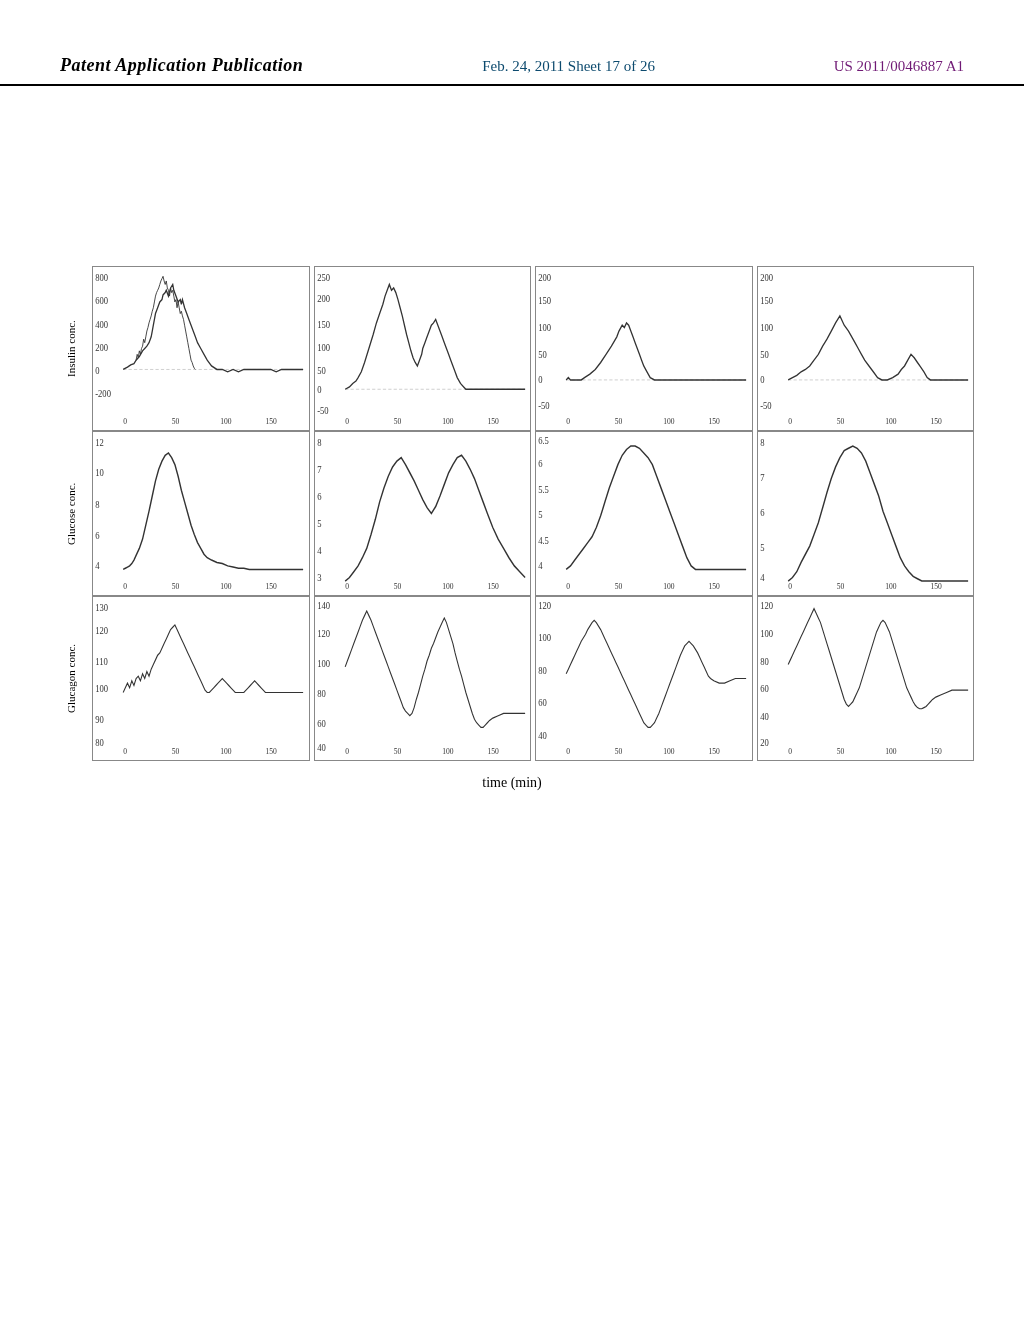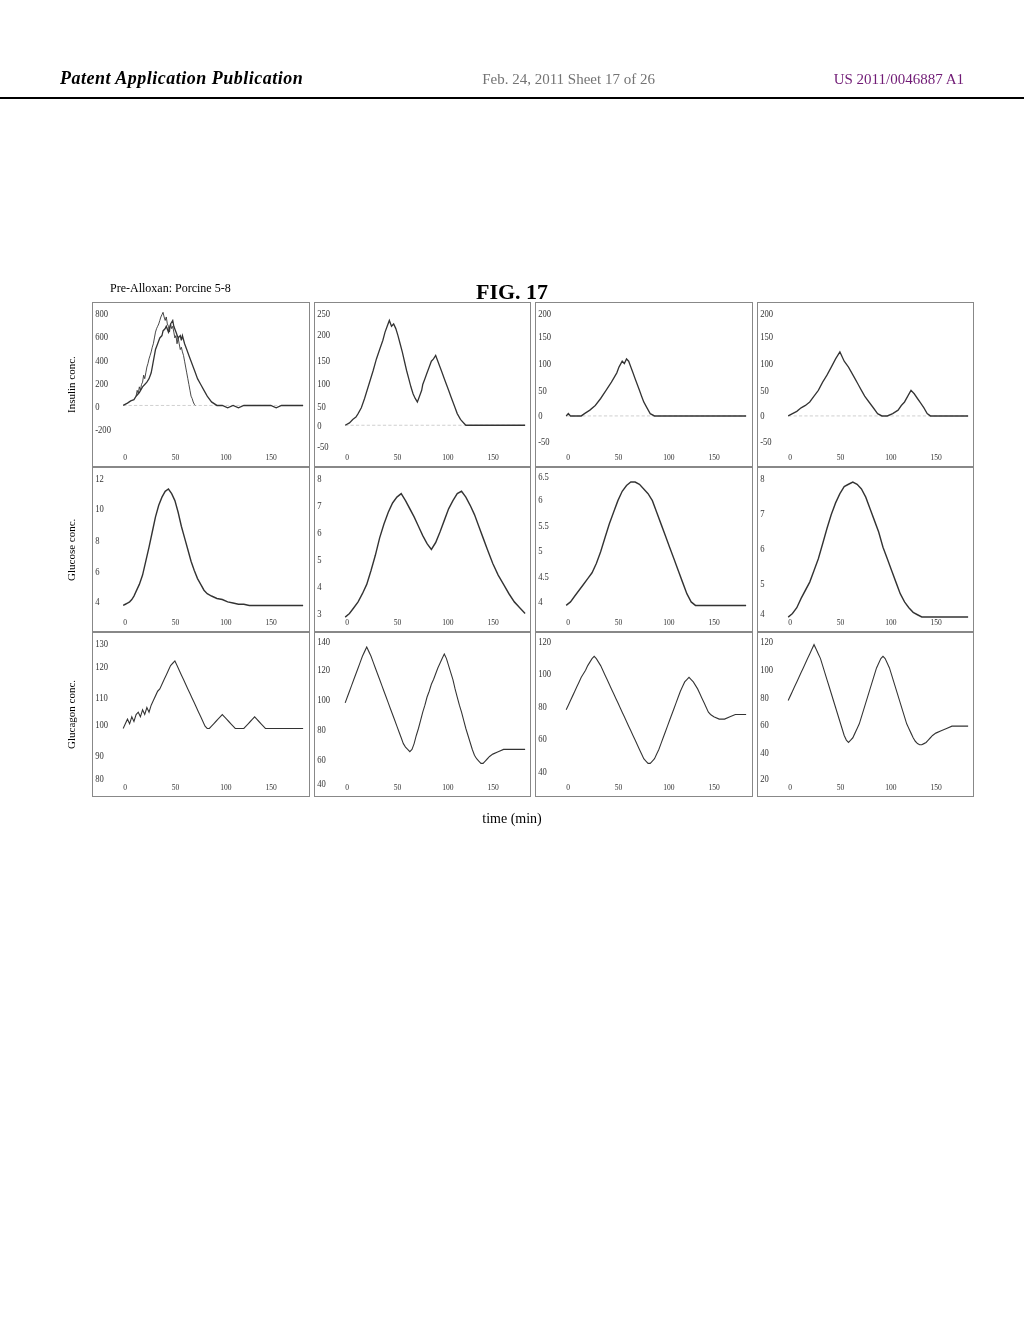--- a/index.html
+++ b/index.html
@@ -19,31 +19,30 @@
       padding: 0;
     }
     .header {
       display: flex;
       flex-direction: row;
       align-items: baseline;
       justify-content: space-between;
       padding: 55px 60px 0 60px;
       border-bottom: 2px solid #000;
       padding-bottom: 8px;
-      margin-top: 13px;
     }
     .header-left {
       font-size: 18px;
       font-weight: bold;
       font-style: italic;
       letter-spacing: 0.5px;
     }
     .header-center {
       font-size: 15px;
-      color: #737373;
+      color: #0c4a6e;
     }
     .header-right {
       font-size: 15px;
       color: #701a75;
     }
     .figure-area {
       display: flex;
       flex-direction: column;
       align-items: center;
       margin-top: 180px;
@@ -125,24 +124,20 @@
 <div class="page">
 
   <div class="header">
     <span class="header-left">Patent Application Publication</span>
     <span class="header-center">Feb. 24, 2011   Sheet 17 of 26</span>
     <span class="header-right">US 2011/0046887 A1</span>
   </div>
 
   <div class="figure-area">
 
-    <div class="fig-title-row">
-      <span class="pre-alloxan-label">Pre-Alloxan: Porcine 5-8</span>
-      <span class="fig-title">FIG. 17</span>
-    </div>
 
     <div class="charts-container">
 
       <div class="chart-row">
         <div class="row-label">Insulin conc.</div>
         <div class="charts-group">
 
           <div class="chart-box">
             <svg viewBox="0 0 200 140" preserveAspectRatio="none">
               <text x="2" y="12" font-size="8" fill="#333">800</text>

